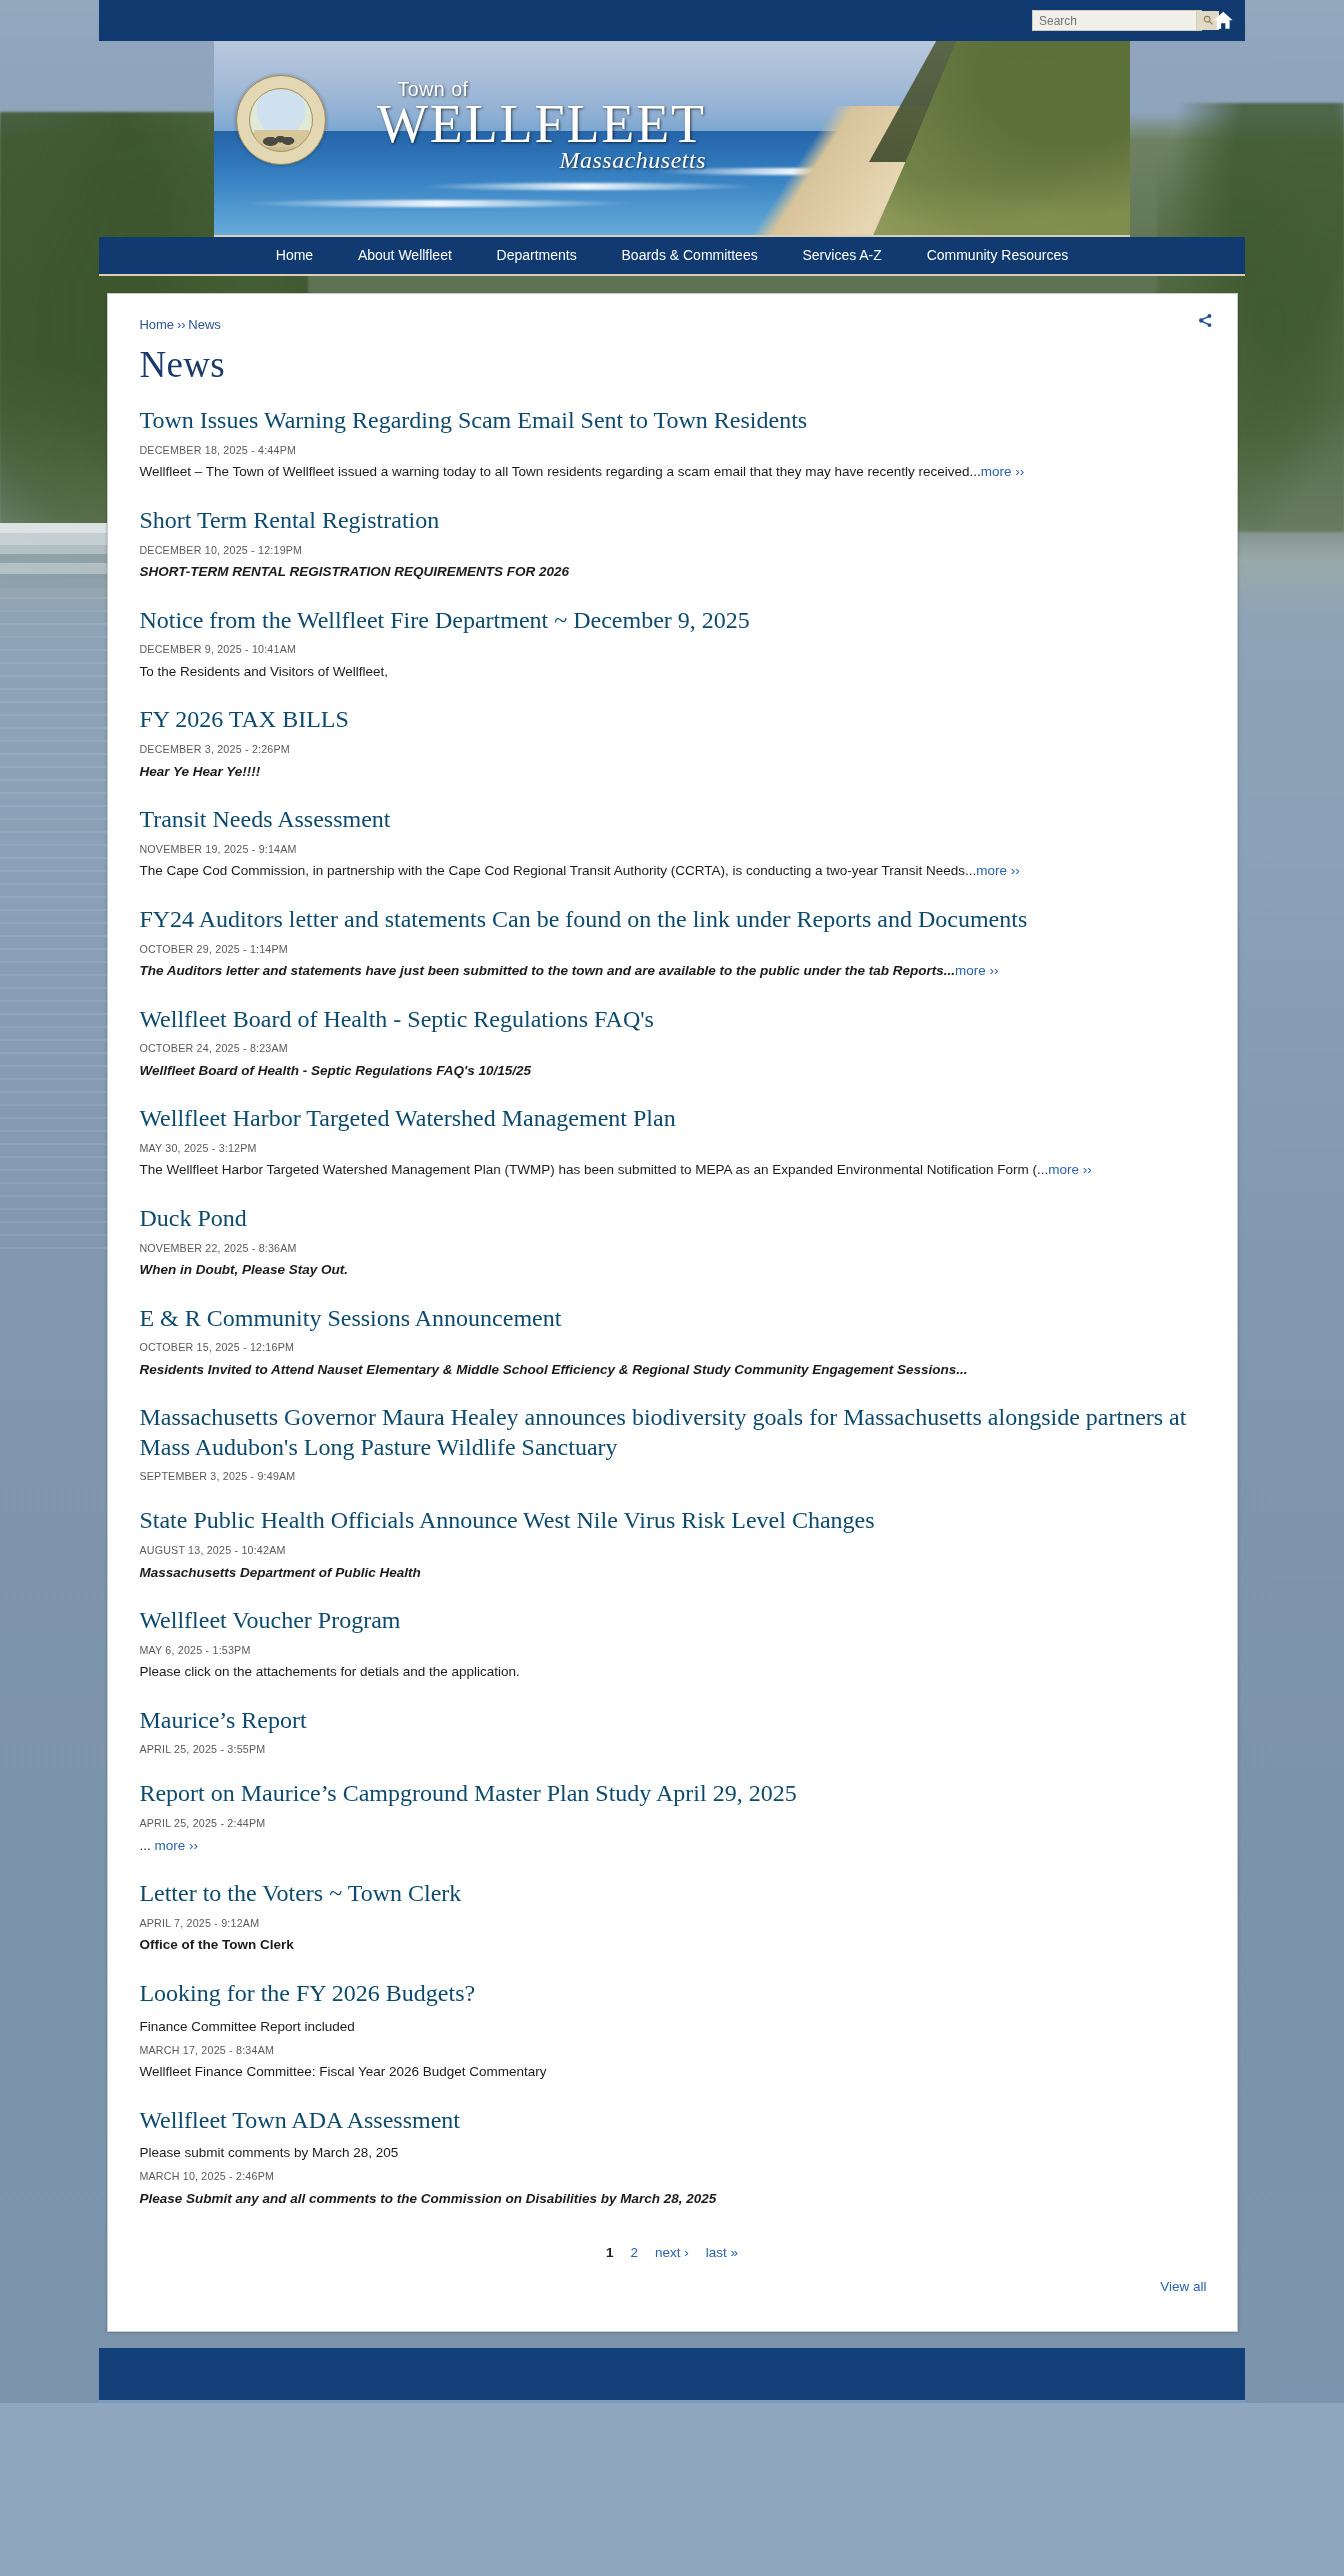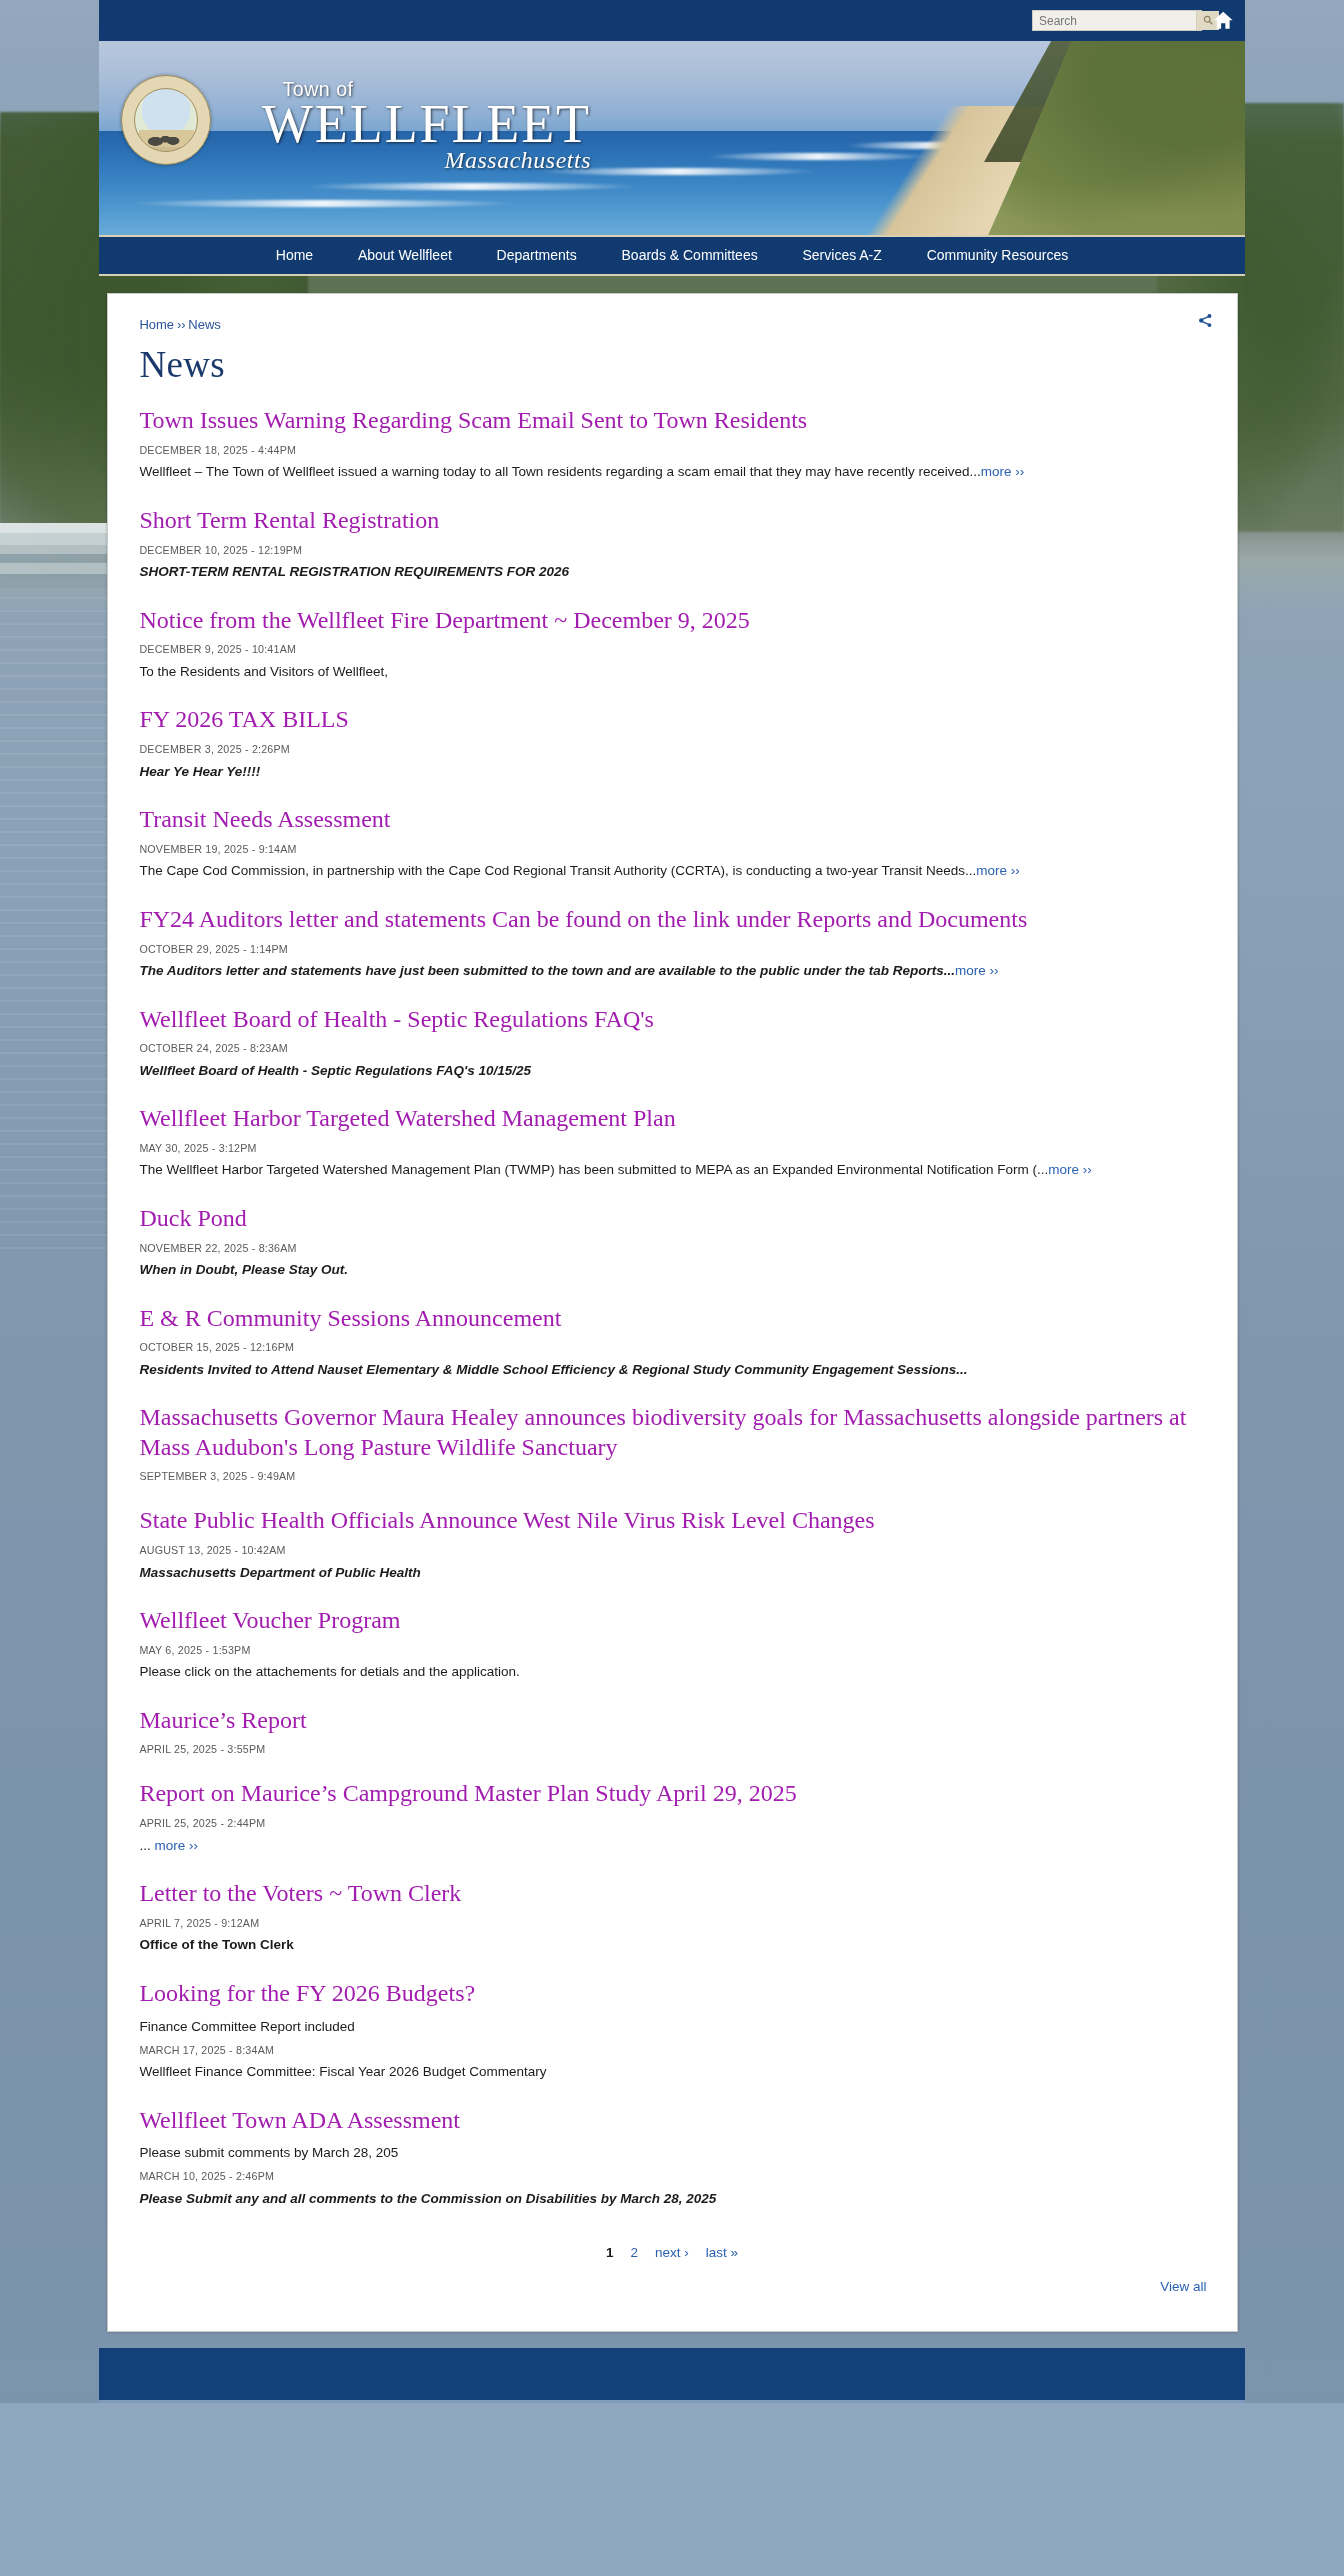--- a/index.html
+++ b/index.html
@@ -81,21 +81,21 @@
     display:flex; align-items:center; justify-content:center; cursor:pointer;
   }
   .search-btn svg{ width:10.3px; height:10.3px; }
   .home-btn{
     margin-left:9.3px; width:24px; height:24px; display:flex; align-items:center;
     justify-content:center; cursor:pointer;
   }
 
   
   .banner{
-    width:1146px; margin:0 auto; height:196px; position:relative; overflow:hidden;
+    width:916px; margin:0 auto; height:196px; position:relative; overflow:hidden;
     border-bottom:2.8px solid #d8cfb4;
     background:
       linear-gradient(180deg,#b9c9dd 0px,#9db6d4 37px,#7ba3cf 73px,#2f73b4 90px,#2a6fb3 112px,#2f7cc0 159px,#5a9ad3 196px);
   }
   .banner .sky{ position:absolute; inset:0 0 auto 0; height:91px;
     background:linear-gradient(180deg,#b8c8dc 0%,#a7bcd8 45%,#8fb0d4 80%,#7aa6d0 100%); }
   .banner .ocean{
     position:absolute; left:0; top:90px; width:1064px; height:106px;
     background:linear-gradient(180deg,#2664a8 0%,#2c72b6 22%,#3a84c4 48%,#4e97cf 72%,#6aadd9 100%);
   }
@@ -185,21 +185,21 @@
   .breadcrumb .sep{ color:#2a5599; padding:0 2.8px; }
   .page-title{
     font-family:"Liberation Serif", serif; font-size:37px; font-weight:400;
     color:#1b3a6b; margin:11.2px 0 20.5px 1.9px; letter-spacing:0.3px;
   }
 
   
   .news-item{ margin:0 0 24px 1.9px; }
   .news-title{
     font-family:"Liberation Serif", serif; font-size:24px; line-height:1.22;
-    color:#a21caf; margin:0 0 8.4px 0; font-weight:400; cursor:pointer; text-decoration:none;
+    color:#0c4a6e; margin:0 0 8.4px 0; font-weight:400; cursor:pointer; text-decoration:none;
     display:block; max-width:1064px;
   }
   .news-date{
     font-size:10.7px; letter-spacing:0.2px; color:#5a5a5a; text-transform:uppercase;
     margin:0 0 6.5px 0;
   }
   .news-desc{ font-size:13.5px; color:#1c1c1c; line-height:1.45; margin:0; }
   .news-desc.italic{ font-style:italic; font-weight:bold; }
   .news-desc.bold{ font-weight:bold; }
   .news-desc .lead-em{ font-style:italic; font-weight:bold; }

